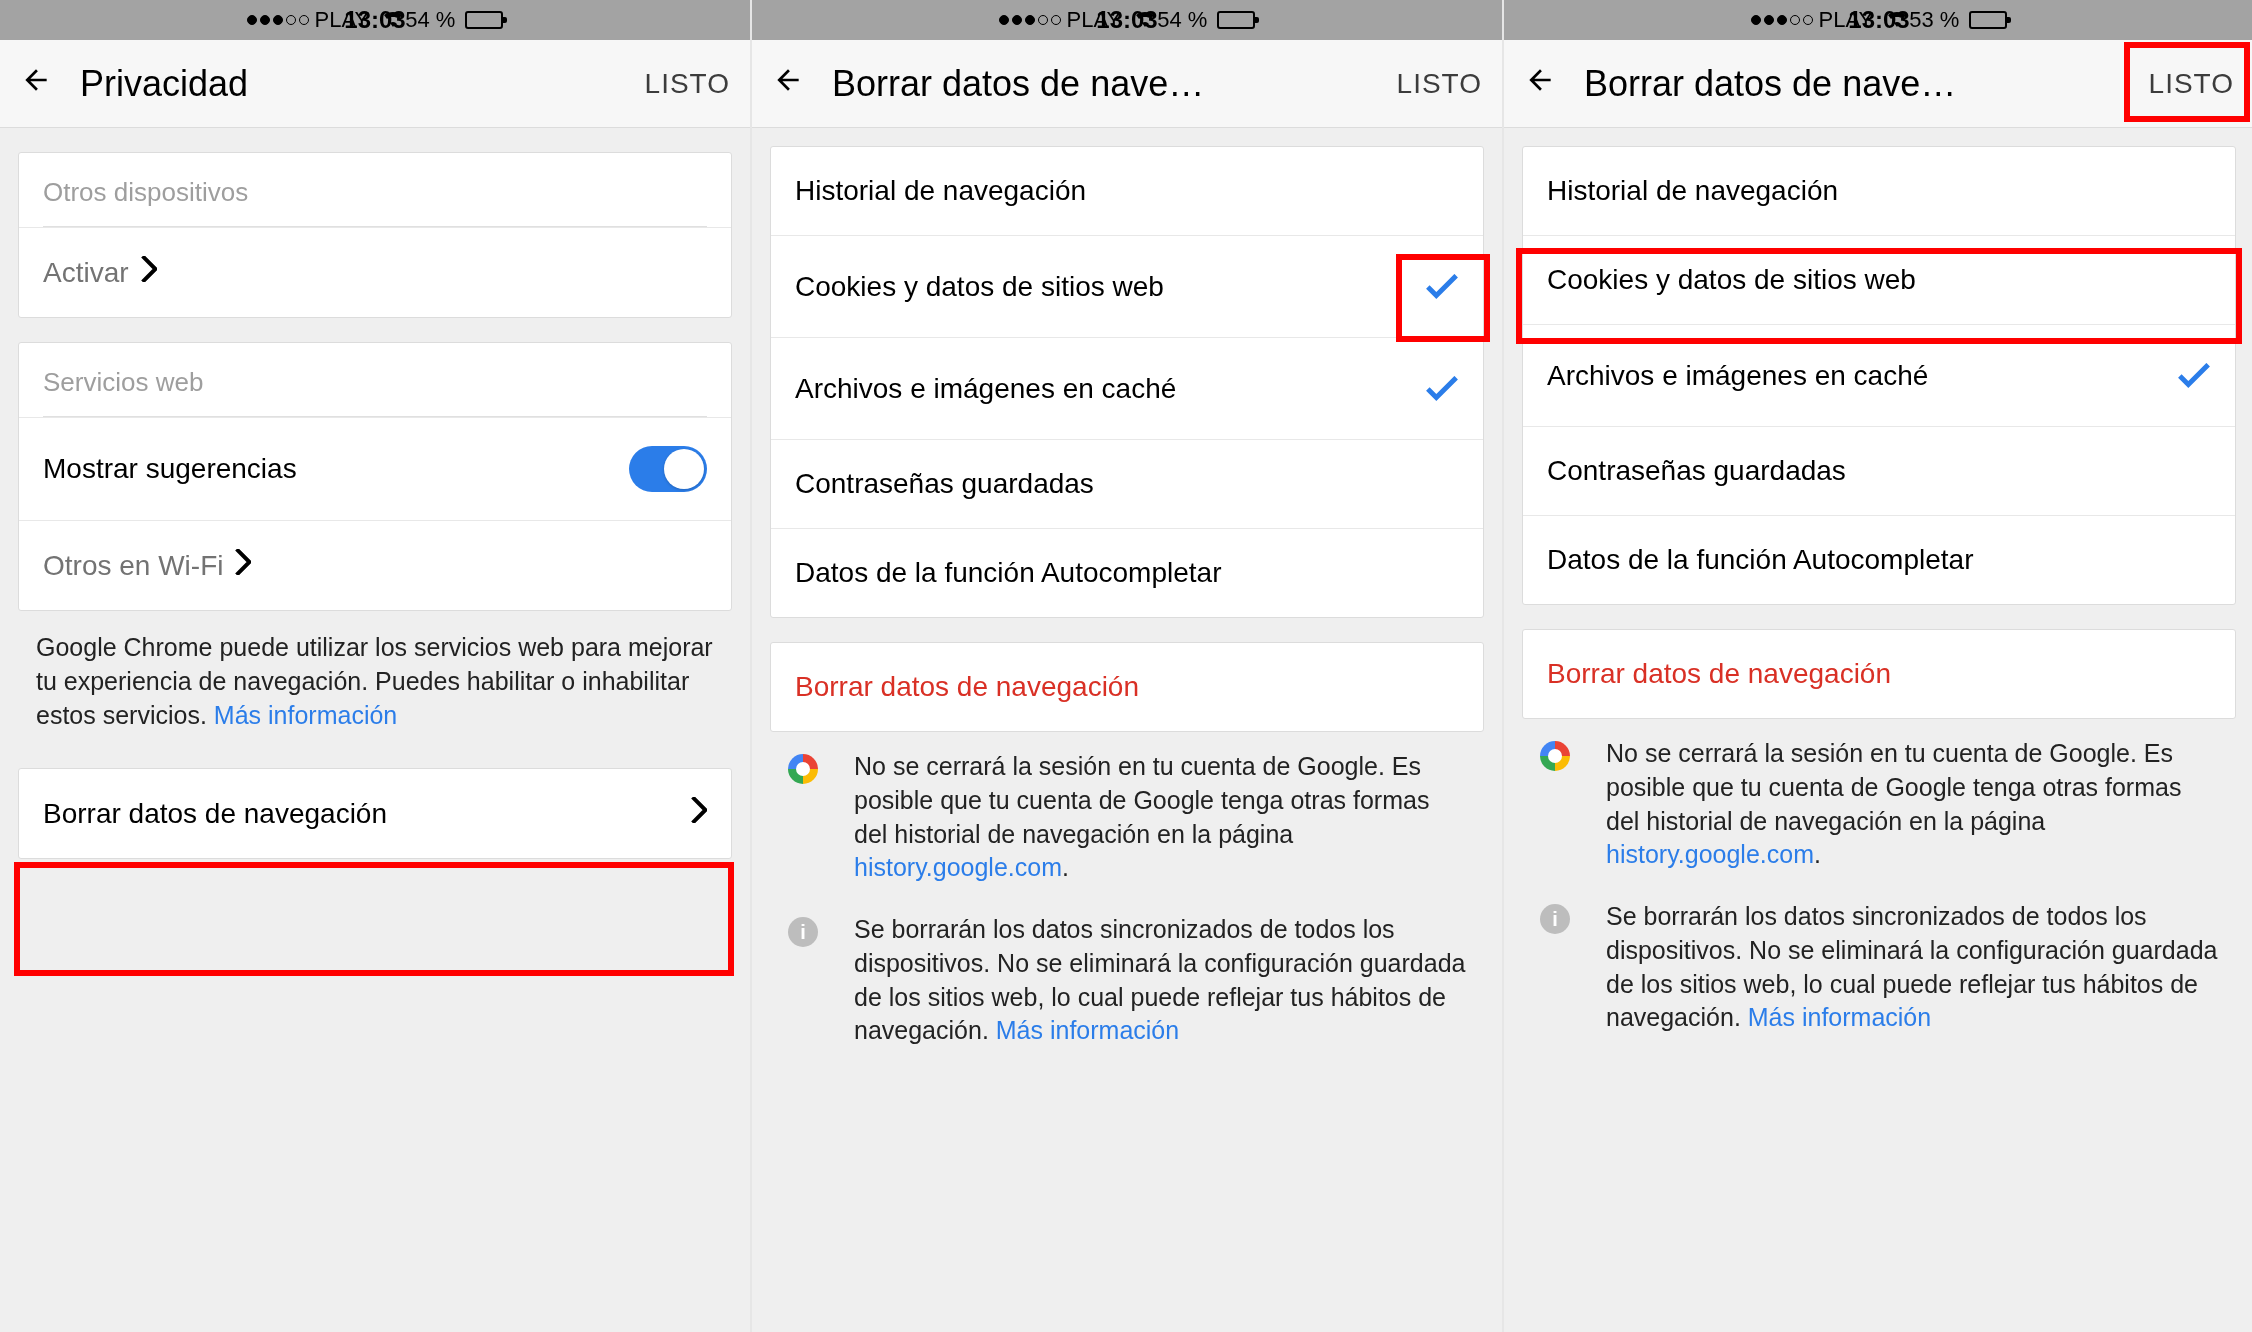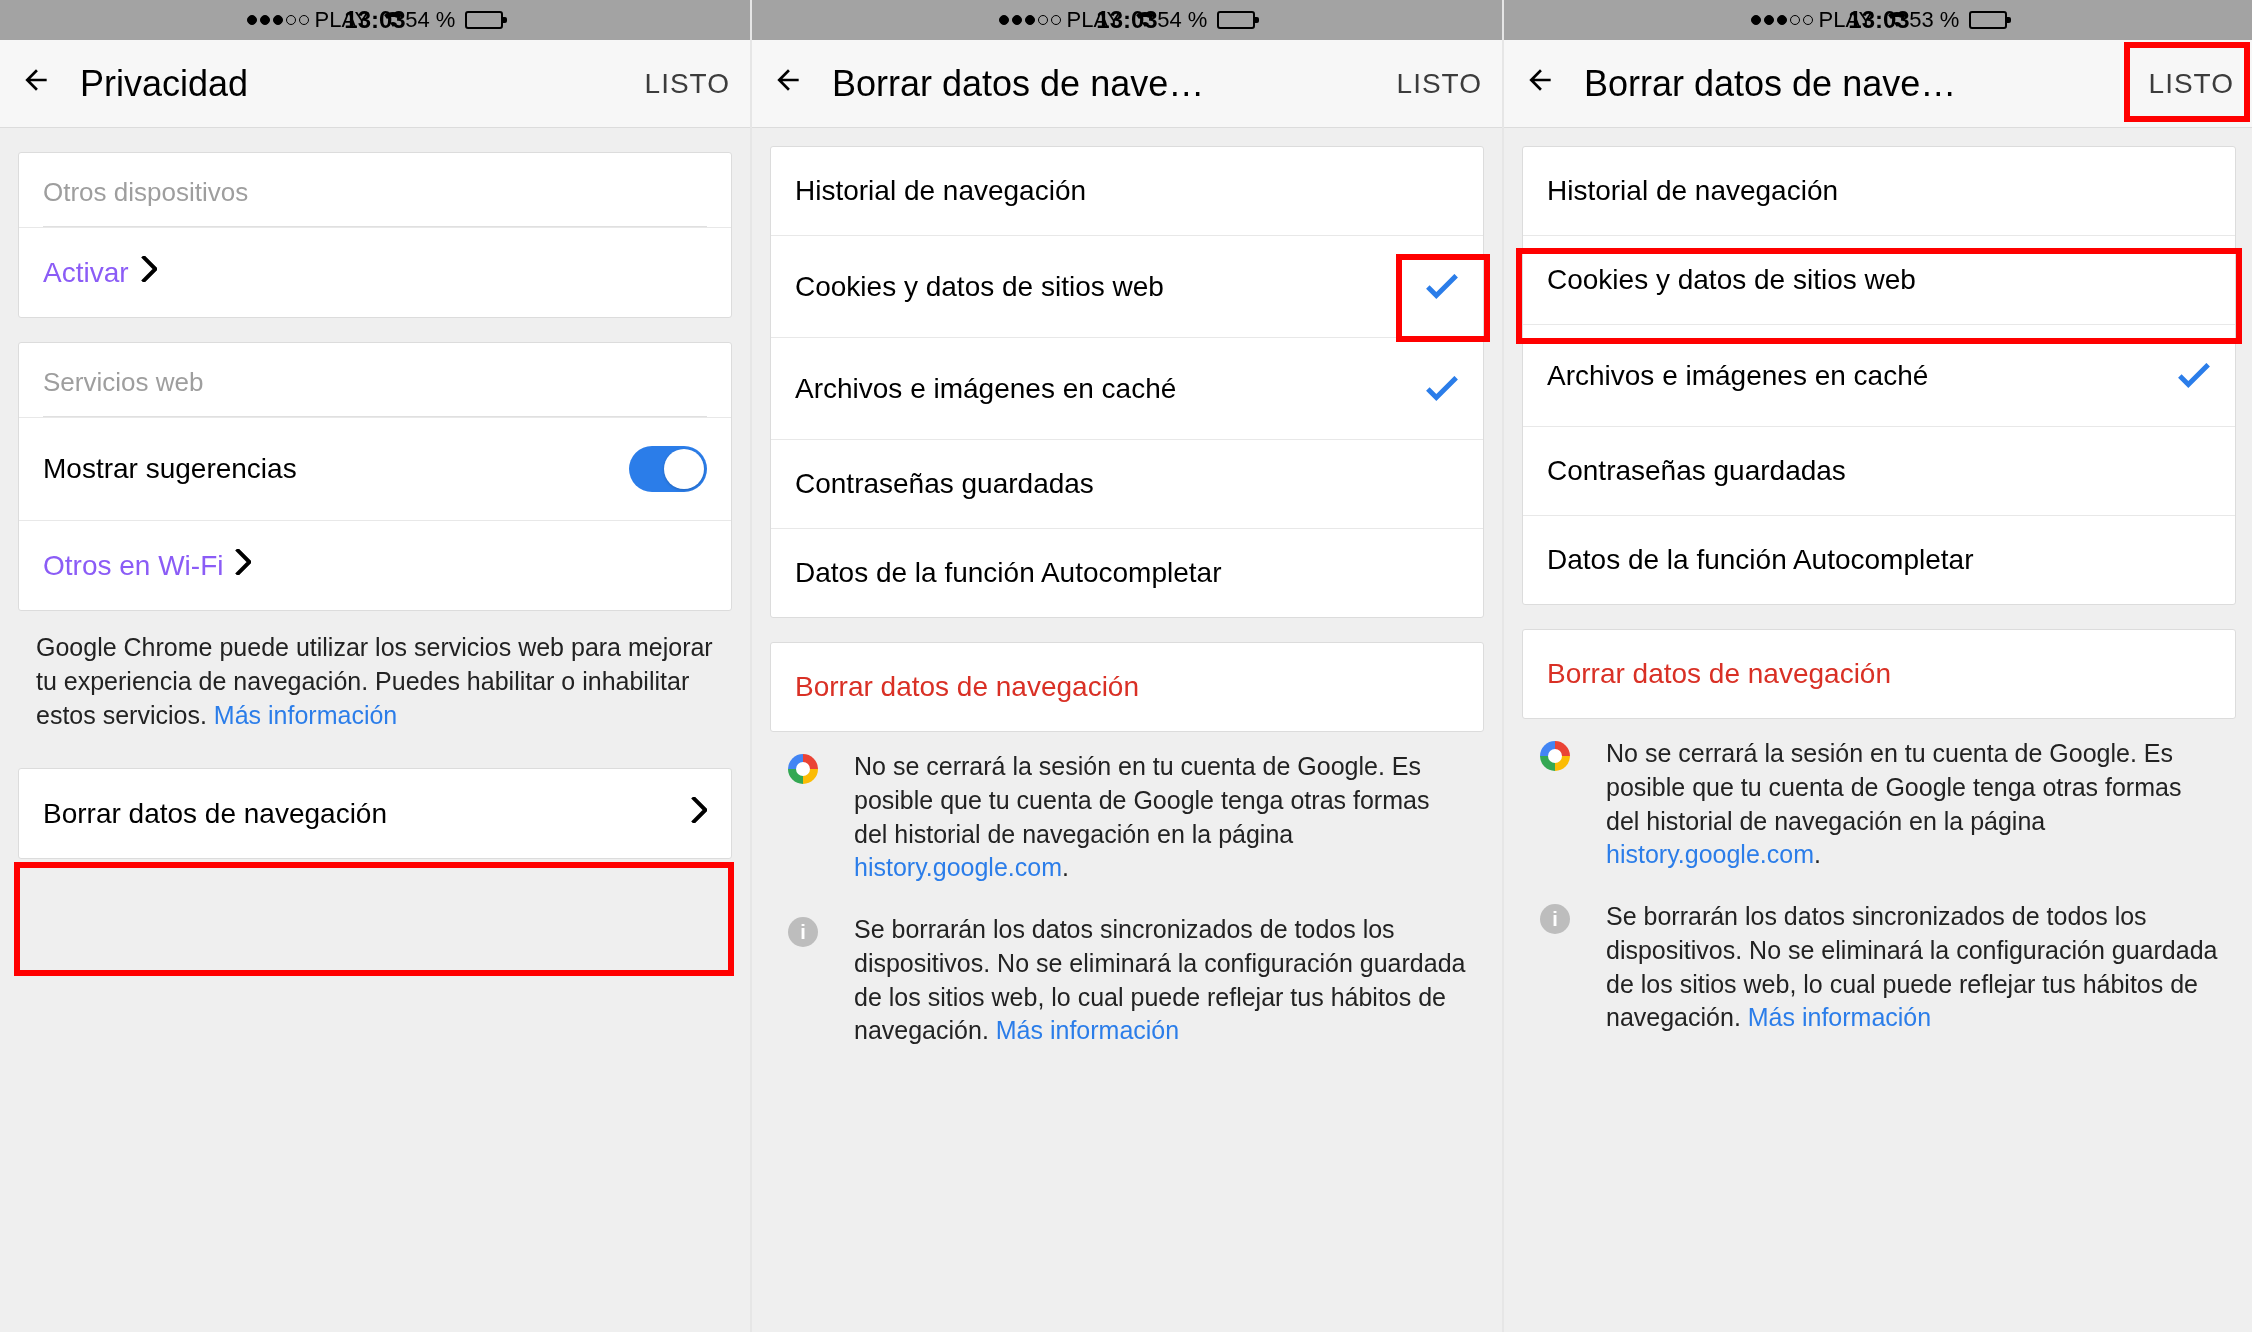--- a/index.html
+++ b/index.html
@@ -60,21 +60,21 @@
   .group-header + .sep { margin: 0 24px; height:1px; background:#e0e0e0; }
   .row {
     display: flex; align-items: center;
     padding: 28px 24px;
     font-size: 28px;
     color: #000;
     border-top: 1px solid #e8e8e8;
   }
   .row:first-child { border-top: none; }
   .row .row-label { flex: 1; }
-  .row .row-value { color: #8b5cf6; font-size: 28px; margin-right: 12px;}
+  .row .row-value { color: #737373; font-size: 28px; margin-right: 12px;}
   .row .chev { font-size: 28px; color: #000; font-weight: bold;}
   .row .check { color: #2b7de9; font-size: 40px; font-weight: bold; }
 
   .danger { color: #d93025; }
 
   .toggle {
     width: 78px; height: 46px; background: #2b7de9; border-radius: 46px; position: relative;
   }
   .toggle::after { content: ""; position: absolute; right: 3px; top: 3px; width: 40px; height: 40px; background: #fff; border-radius: 50%; box-shadow: 0 1px 3px rgba(0,0,0,.2);}
 

